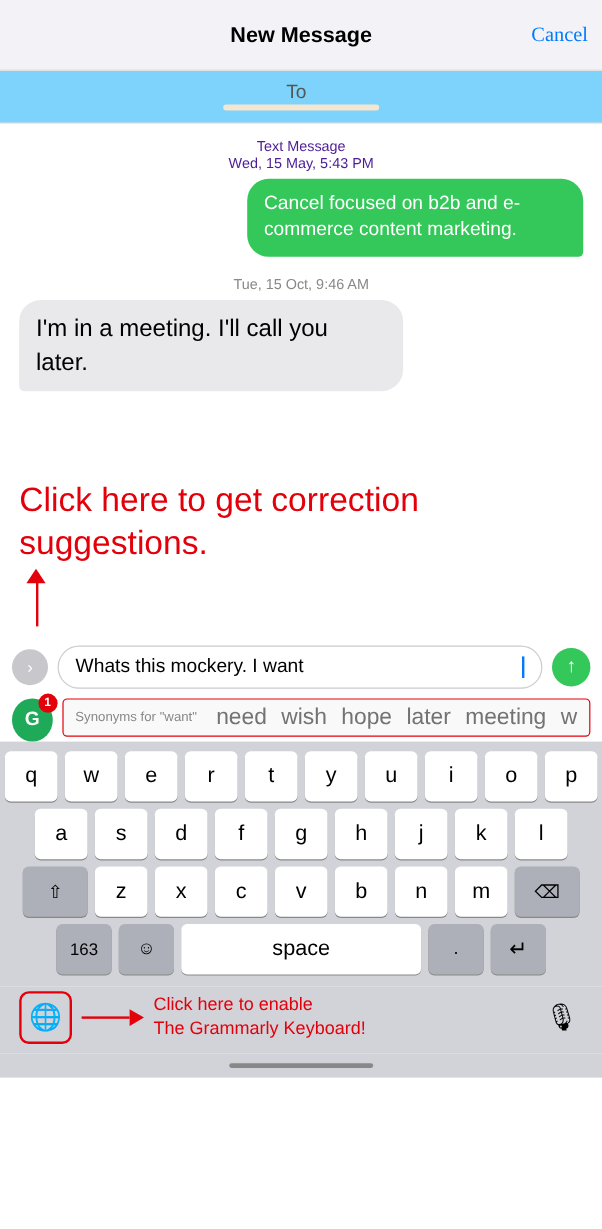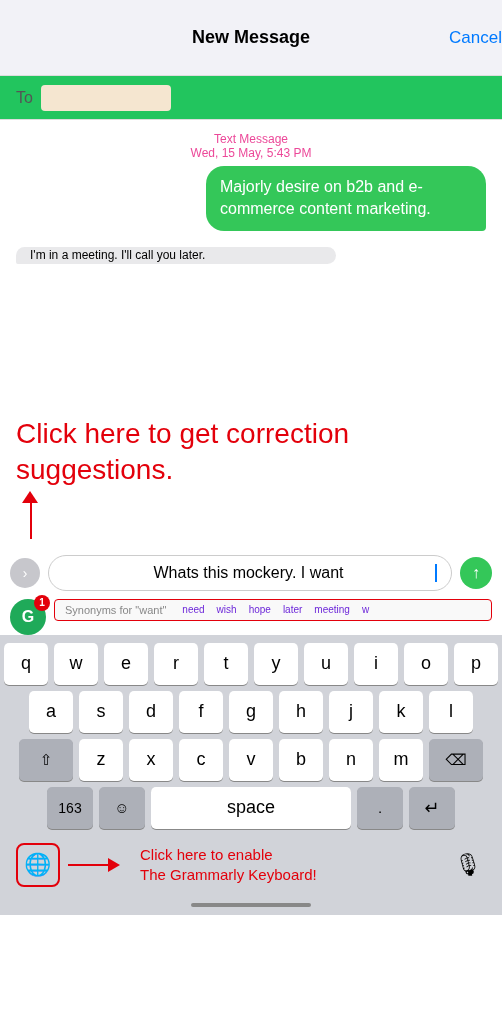--- a/index.html
+++ b/index.html
@@ -8,48 +8,50 @@
       height: 1024px;
       background: #fff;
       font-family: -apple-system, 'Helvetica Neue', sans-serif;
       overflow: hidden;
       position: relative;
     }
 
     
     .header {
       background: #f2f2f7;
-      height: 76px;
+      height: 59px;
       display: flex;
       align-items: center;
       justify-content: center;
       border-bottom: 1px solid #ddd;
       position: relative;
     }
     .header-title {
       font-size: 18px;
       font-weight: 700;
       color: #000;
     }
     .header-cancel {
       position: absolute;
-      right: 0;
+      right: 12px;
       font-size: 17px;
       color: #007aff;
       cursor: pointer;
+      font-family: Liberation Serif, serif;
     }
 
     
     .to-field {
       display: flex;
       align-items: center;
       padding: 10px 16px;
       border-bottom: 1px solid #ddd;
-      background: #22c55e;
+      background: #7dd3fc;
       height: 44px;
+      flex-direction: column;
     }
     .to-label {
       font-size: 16px;
       color: #555;
       margin-right: 8px;
     }
     .to-input-box {
       background: #f5e6d0;
       width: 130px;
       height: 26px;
@@ -58,21 +60,21 @@
 
     
     .messages-area {
       background: #fff;
       padding: 12px 16px;
       height: 280px;
     }
 
     .message-meta {
       text-align: center;
-      color: #ec4899;
+      color: #4c1d95;
       font-size: 12px;
       margin-bottom: 6px;
     }
 
     .bubble-sent {
       background: #34c759;
       color: #fff;
       border-radius: 18px 18px 4px 18px;
       padding: 10px 14px;
       max-width: 280px;
@@ -86,24 +88,24 @@
       text-align: center;
       color: #888;
       font-size: 12px;
       margin-bottom: 6px;
     }
 
     .bubble-received {
       background: #e9e9eb;
       color: #000;
       border-radius: 18px 18px 18px 4px;
-      padding: 0 14px;
+      padding: 10px 14px;
       max-width: 320px;
       margin-right: auto;
-      font-size: 12px;
+      font-size: 20px;
       line-height: 1.4;
     }
 
     
     .annotation-area {
       padding: 16px 16px 0 16px;
       position: relative;
     }
     .annotation-text {
       color: #e3000b;
@@ -168,21 +170,20 @@
       background: #fff;
       min-height: 36px;
       font-size: 16px;
       color: #000;
       position: relative;
     }
     .message-input-text {
       flex: 1;
       font-size: 16px;
       color: #000;
-      text-align: center;
     }
     .cursor-blink {
       display: inline-block;
       width: 2px;
       height: 18px;
       background: #007aff;
       vertical-align: middle;
       margin-left: 1px;
     }
     .send-btn {
@@ -240,22 +241,22 @@
       gap: 12px;
       overflow: hidden;
     }
     .synonyms-label {
       font-size: 11px;
       color: #888;
       white-space: nowrap;
       margin-right: 4px;
     }
     .synonym-word {
-      font-size: 10px;
-      color: #6d28d9;
+      font-size: 19px;
+      color: #737373;
       cursor: pointer;
     }
 
     
     .keyboard {
       background: #d1d3d9;
       padding: 8px 4px 4px 4px;
     }
     .key-row {
       display: flex;
@@ -352,21 +353,21 @@
       display: flex;
       align-items: center;
       justify-content: center;
       font-size: 22px;
       cursor: pointer;
     }
 
     .bottom-annotation {
       display: flex;
       align-items: center;
-      gap: 20px;
+      gap: 8px;
       flex: 1;
       margin-left: 8px;
     }
     .arrow-right-container {
       display: flex;
       align-items: center;
     }
     .arrow-right-line {
       width: 40px;
       height: 2px;
@@ -409,22 +410,23 @@
   <span class="header-cancel">Cancel</span>
 </div>
 
 <div class="to-field">
   <span class="to-label">To</span>
   <div class="to-input-box"></div>
 </div>
 
 <div class="messages-area">
   <div class="message-meta">Text Message<br>Wed, 15 May, 5:43 PM</div>
-  <div class="bubble-sent">Majorly desire on b2b and e-commerce content marketing.</div>
-
+  <div class="bubble-sent">Cancel focused on b2b and e-commerce content marketing.</div>
+
+  <div class="message-meta2">Tue, 15 Oct, 9:46 AM</div>
   <div class="bubble-received">I'm in a meeting. I'll call you later.</div>
 </div>
 
 <div class="annotation-area">
   <div class="annotation-text">Click here to get correction suggestions.</div>
 </div>
 
 <div class="arrow-up-container">
   <div class="arrow-up-head"></div>
   <div class="arrow-up-line"></div>

